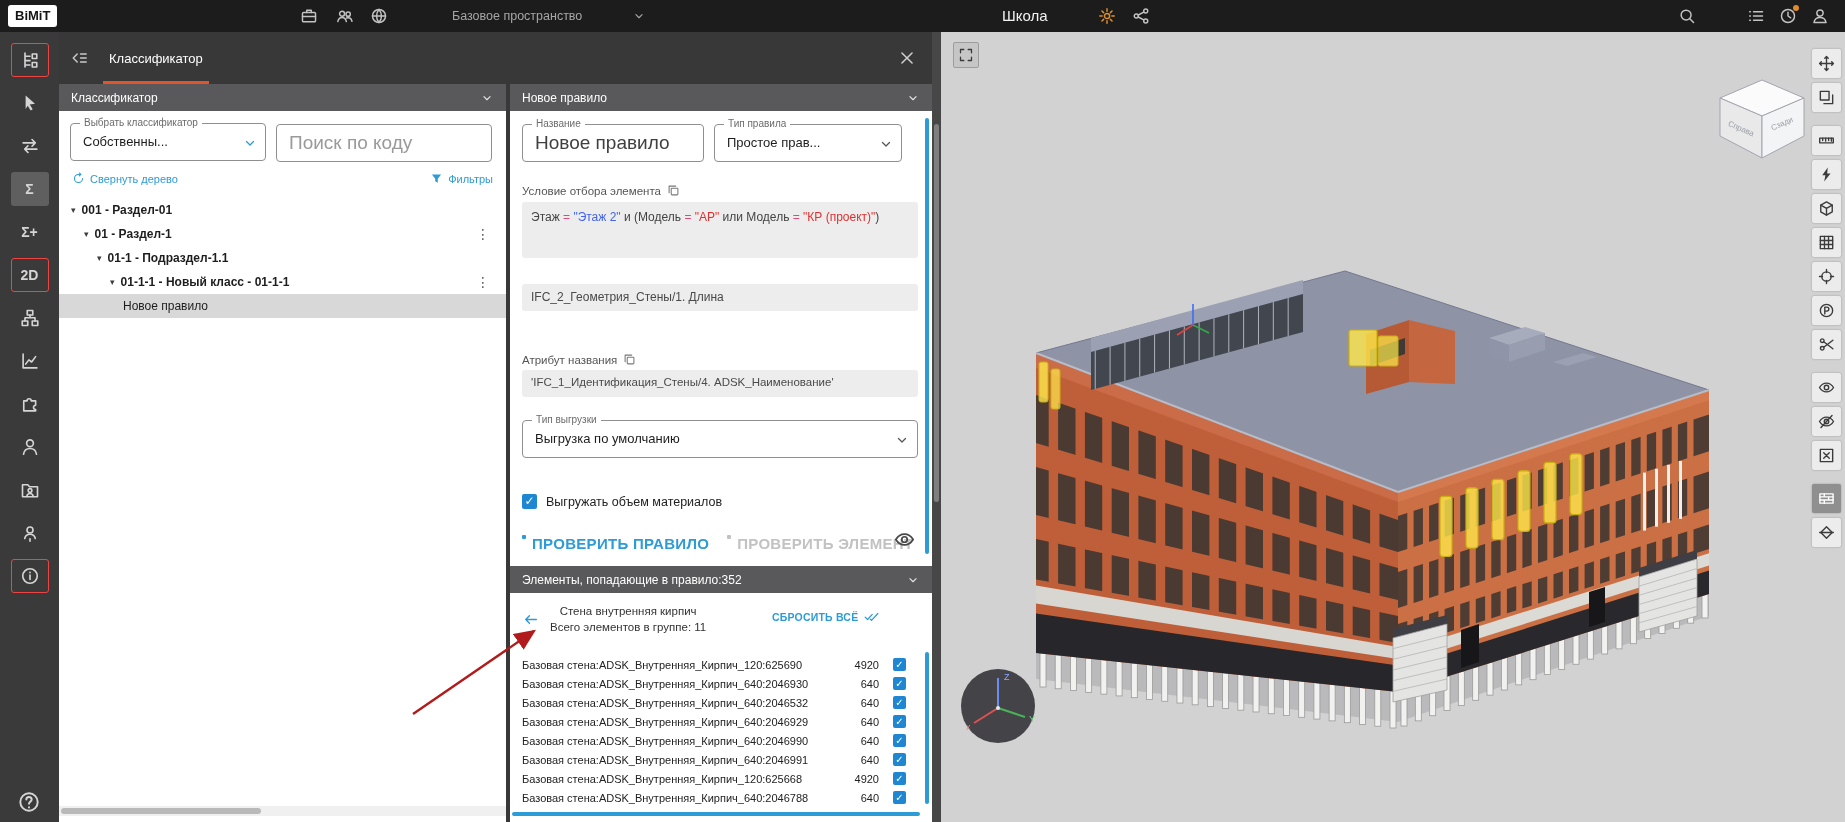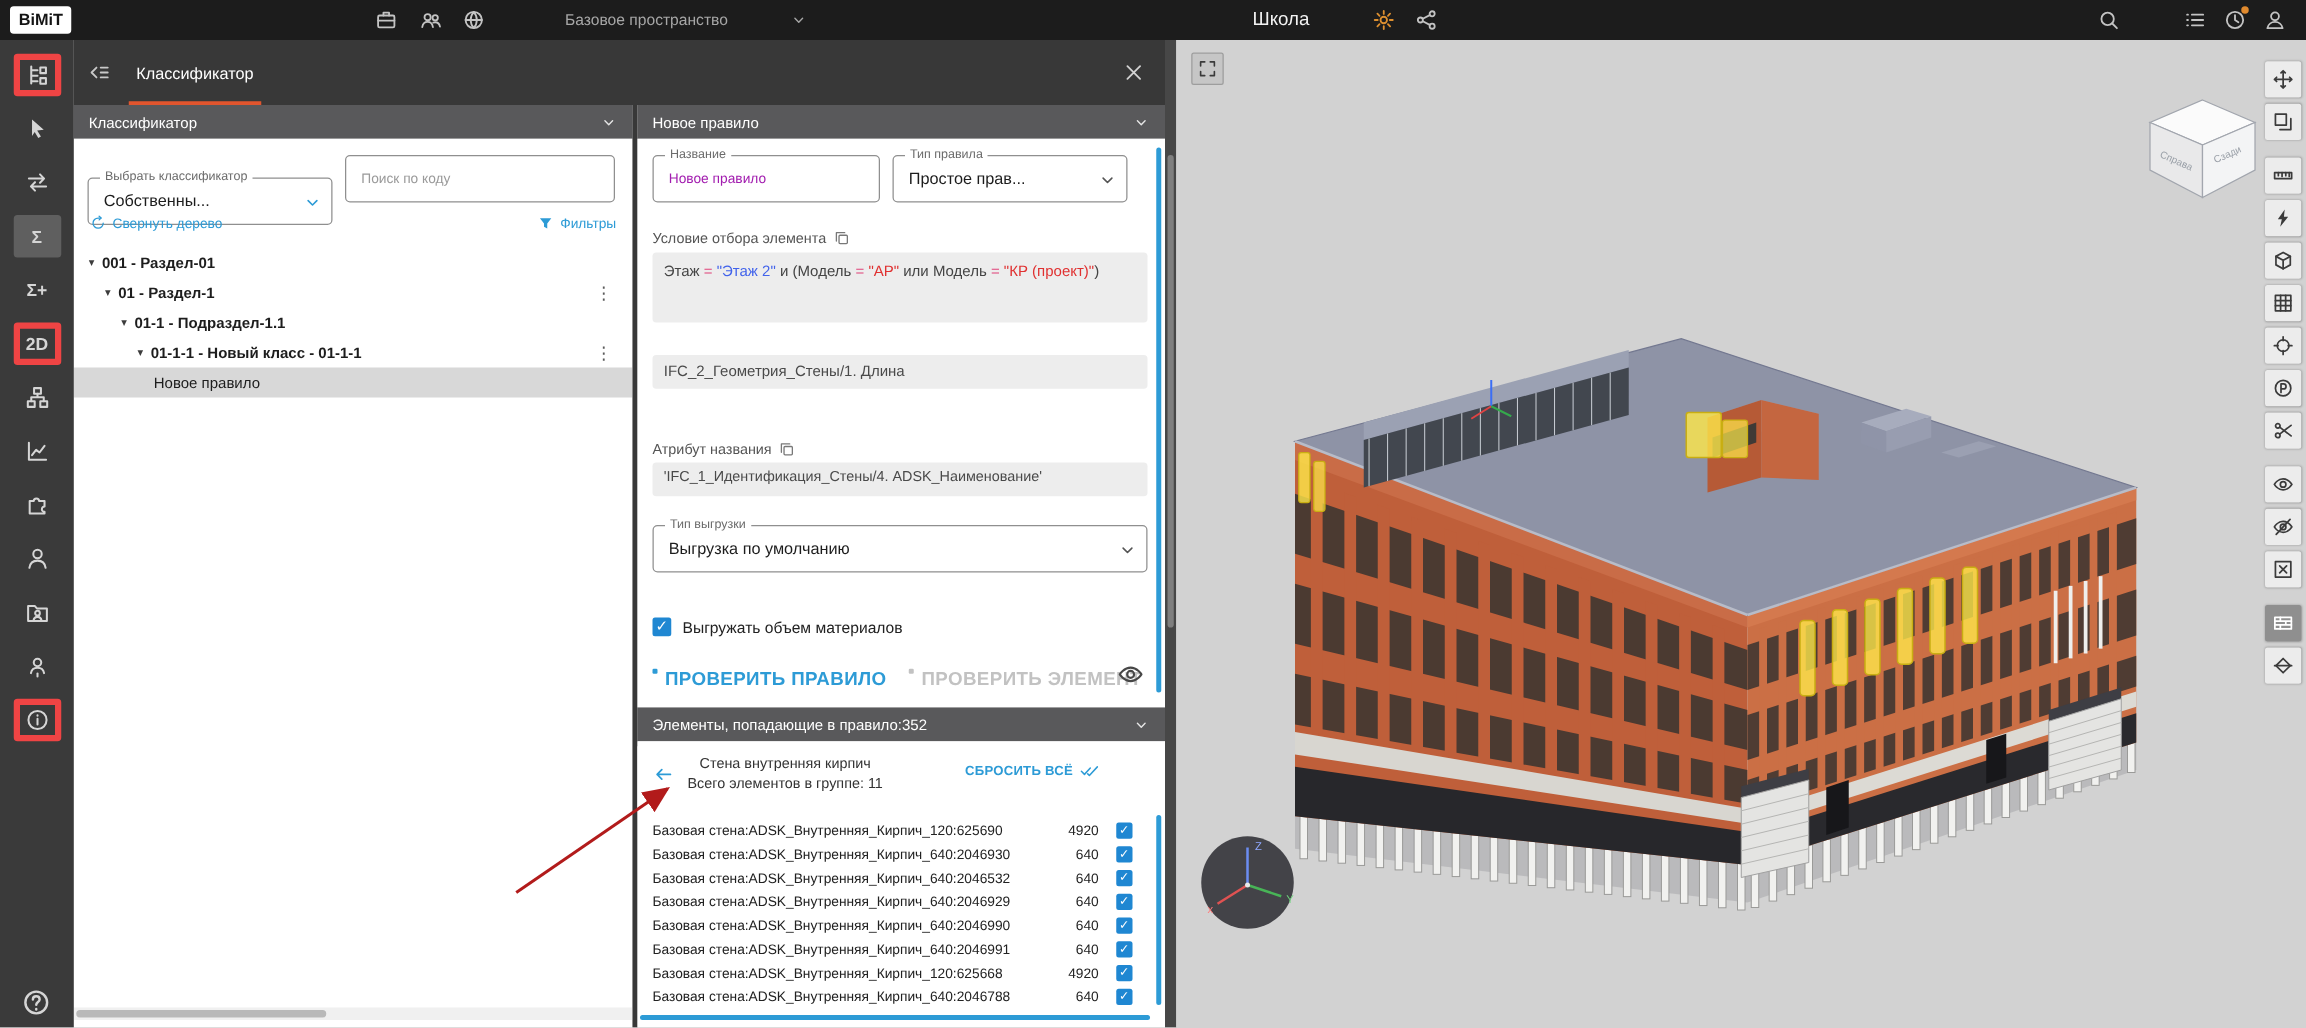--- a/index.html
+++ b/index.html
@@ -13,21 +13,21 @@
 .tb-badge{position:absolute;right:-2px;top:-2px;width:6px;height:6px;border-radius:50%;background:#e08a2e}
 .ws-text{position:absolute;left:452px;top:0;height:32px;line-height:32px;color:#a6a6a6;font-size:12.5px}
 .ws-caret{position:absolute;left:632px;top:9px;width:14px;height:14px;color:#a6a6a6}
 .project{position:absolute;left:1002px;top:0;height:32px;line-height:32px;color:#f2f2f2;font-size:15px}
 
 #lbar{position:absolute;left:0;top:32px;width:59px;height:790px;background:#3a3a3a;z-index:15}
 #lbar-items{position:absolute;left:0;top:6px;width:59px}
 .ltile{width:59px;height:43px;display:flex;align-items:center;justify-content:center;cursor:pointer}
 .ltinner{width:38px;height:34px;border-radius:3px;display:flex;align-items:center;justify-content:center;color:#d5d5d5}
 .ltinner.active{background:#5f5f5f}
-.ltinner.boxed{border:5px solid #ef4444}
+.ltinner.boxed{border:1px solid #ef4444}
 .ltinner .icn{width:20px;height:20px}
 .ticon{font-size:14px;font-weight:bold;color:#d5d5d5;letter-spacing:0}
 #help-btn{position:absolute;left:17px;bottom:8px;width:24px;height:24px;color:#d5d5d5;cursor:pointer}
 
 #tabbar{position:absolute;left:59px;top:32px;width:873px;height:52px;background:#383838;z-index:10}
 #tab-collapse{position:absolute;left:12px;top:17px;width:18px;height:18px;color:#c9c9c9;cursor:pointer}
 #tabs{position:absolute;left:44px;top:0;height:52px;display:flex;gap:38px}
 .tab{position:relative;height:52px;display:flex;align-items:center;padding:0 6px;color:#9e9e9e;font-size:13px;cursor:pointer;white-space:nowrap}
 .tab.active{color:#fff}
 .tab.active::after{content:"";position:absolute;left:0;right:0;bottom:0;height:3px;background:var(--underline,#e1552e)}
@@ -35,21 +35,21 @@
 
 .phead{position:absolute;height:27px;background:#59595b;color:#fff;font-size:12px;display:flex;align-items:center;justify-content:space-between;padding:0 12px;cursor:pointer}
 .ph-caret{width:14px;height:14px;color:#e6e6e6}
 
 #p1body{position:absolute;left:59px;top:111px;width:447px;height:711px;background:#fff}
 .field{position:absolute;height:38px;border:1px solid #8f8f8f;border-radius:4px;background:#fff}
 .field label{position:absolute;top:-7px;left:9px;background:#fff;padding:0 4px;font-size:10px;color:#6b6b6b;white-space:nowrap}
 .field .fval{position:absolute;left:12px;top:10px;font-size:13px;color:#1d1d1d;white-space:nowrap}
 .fcaret{position:absolute;right:7px;top:11px;width:16px;height:16px;color:#555}
 .fcaret.blue{color:var(--accent,#2d9bd6)}
-.field input{border:none;outline:none;width:100%;height:100%;padding:0 12px;font-size:11px;border-radius:4px;background:transparent;font-family:inherit;color:#a21caf}
+.field input{border:none;outline:none;width:100%;height:100%;padding:0 12px;font-size:19px;border-radius:4px;background:transparent;font-family:inherit;color:#404040}
 .field input::placeholder{color:#9a9a9a}
 #linkrow{position:absolute;left:59px;top:172px;width:447px;padding:0 13px;display:flex;justify-content:space-between}
 .link{color:var(--accent,#2d9bd6);font-size:11px;display:flex;align-items:center;gap:5px;cursor:pointer}
 .link .icn{width:13px;height:13px}
 #tree{position:absolute;left:59px;top:198px;width:447px}
 .trow{height:24px;display:flex;align-items:center;font-size:12px;font-weight:bold;color:#1d1d1d;cursor:pointer}
 .trow.sel{background:#d8d8d8;font-weight:normal}
 .tcaret{font-size:9px;color:#3c3c3c;margin-right:6px}
 .tlabel{white-space:nowrap}
 .tkebab{margin-left:auto;margin-right:16px;color:#5a5a5a;font-size:14px;font-weight:normal;cursor:pointer}
@@ -299,21 +299,21 @@
 
 <div class="phead" style="left:59px;top:84px;width:447px">
   <span>Классификатор</span>
   <span class="ph-caret">
       <svg viewBox="0 0 16 16" class="icn">
         <path d="M4.5 6.5L8 10l3.5-3.5"></path>
       </svg>
     </span>
 </div>
 <div id="p1body"></div>
-<div class="field" style="left:70px;top:142px;width:196px">
+<div class="field" style="left:70px;top:123px;width:196px">
   <label>Выбрать классификатор</label>
   <span class="fval">Собственны...</span>
   <span class="fcaret blue">
       <svg viewBox="0 0 16 16" class="icn">
         <path d="M4.5 6.5L8 10l3.5-3.5"></path>
       </svg>
     </span>
 </div>
 <div class="field" style="left:276px;top:124px;width:216px">
   <input placeholder="Поиск по коду" style="">

